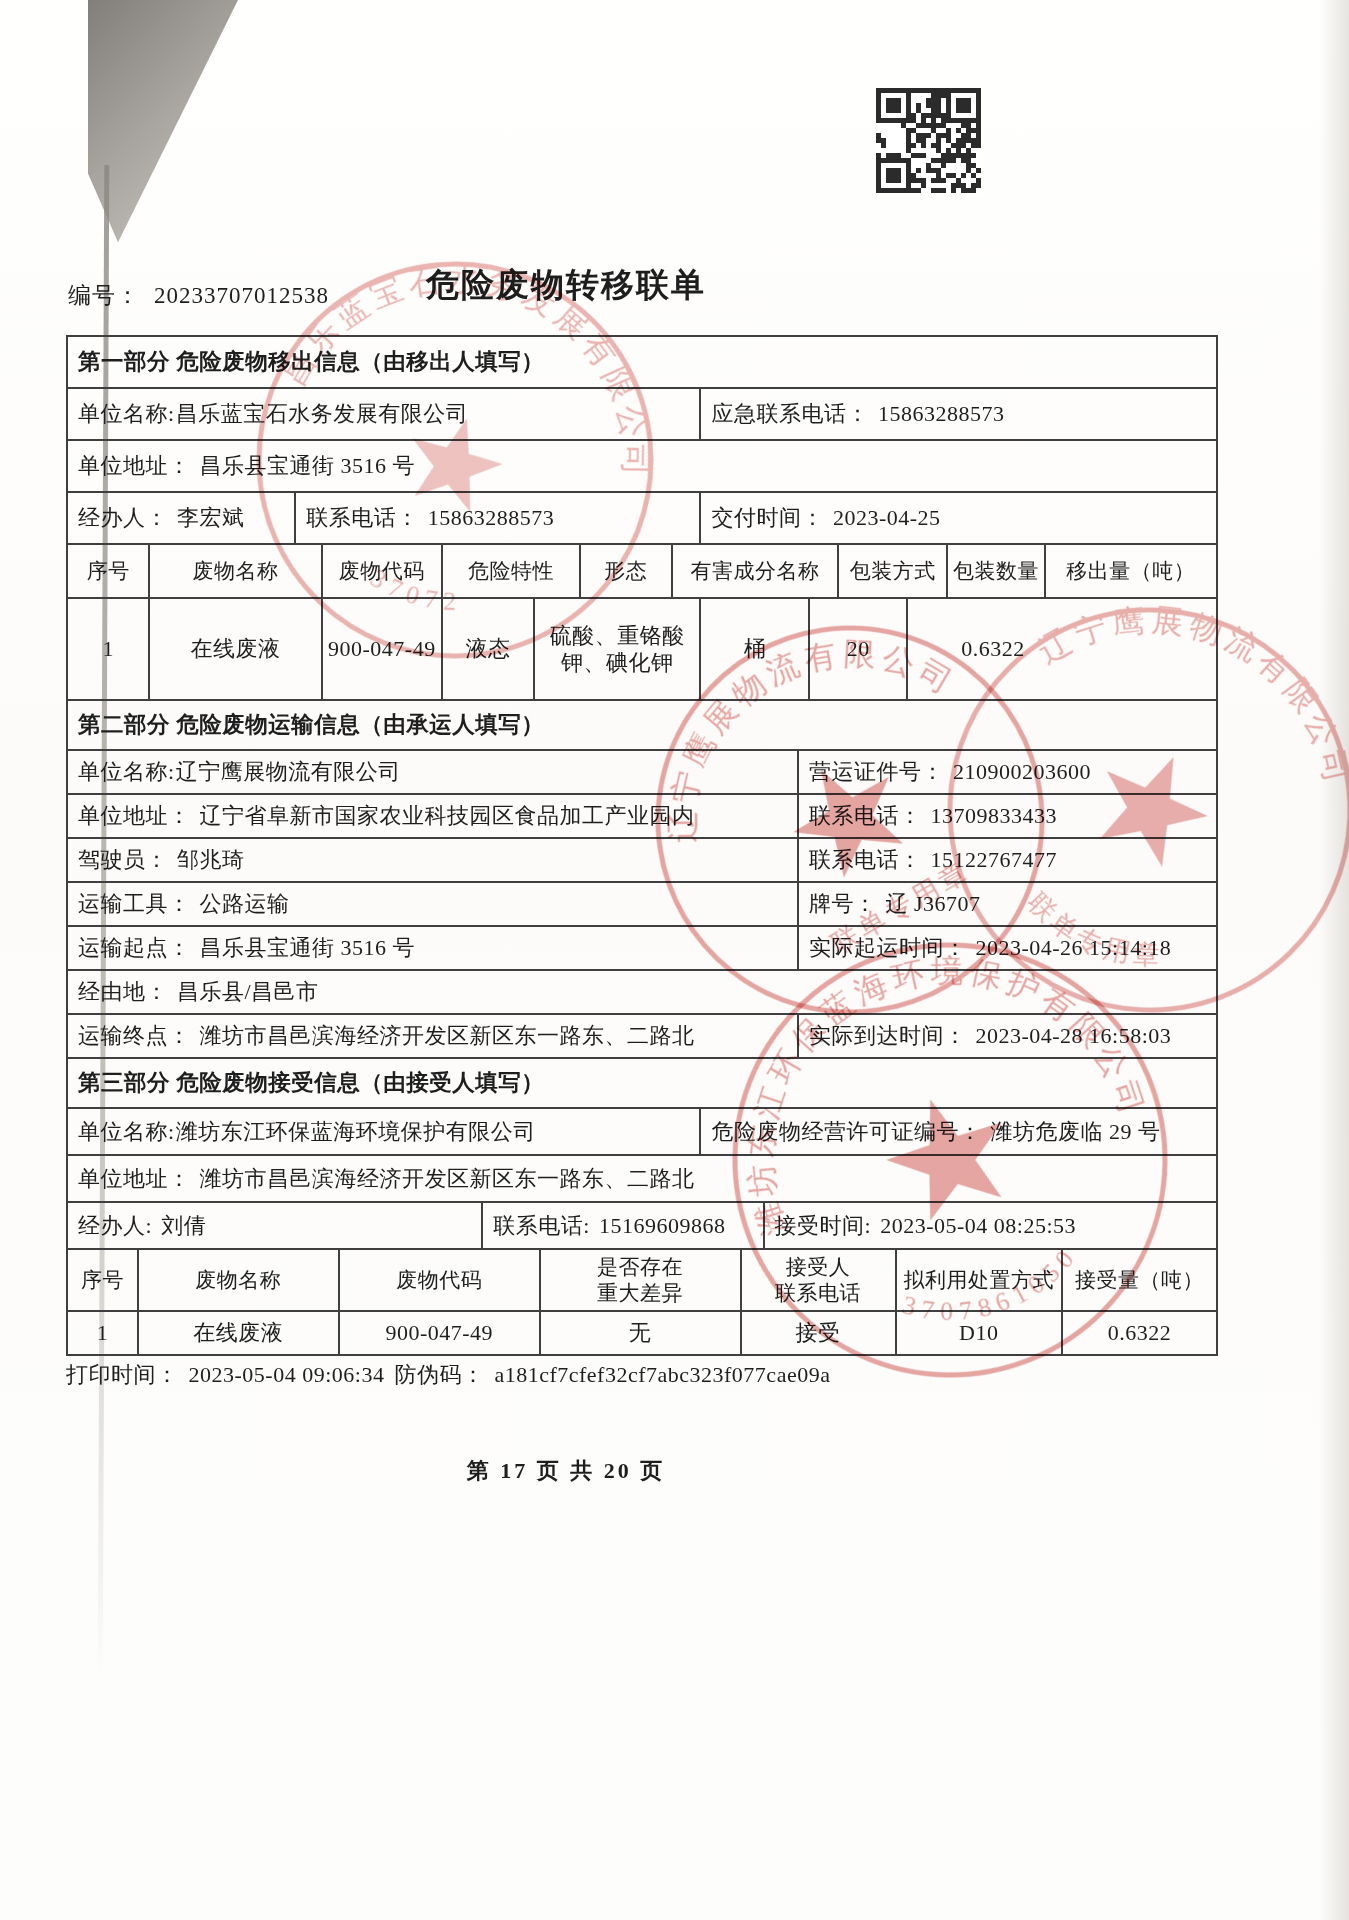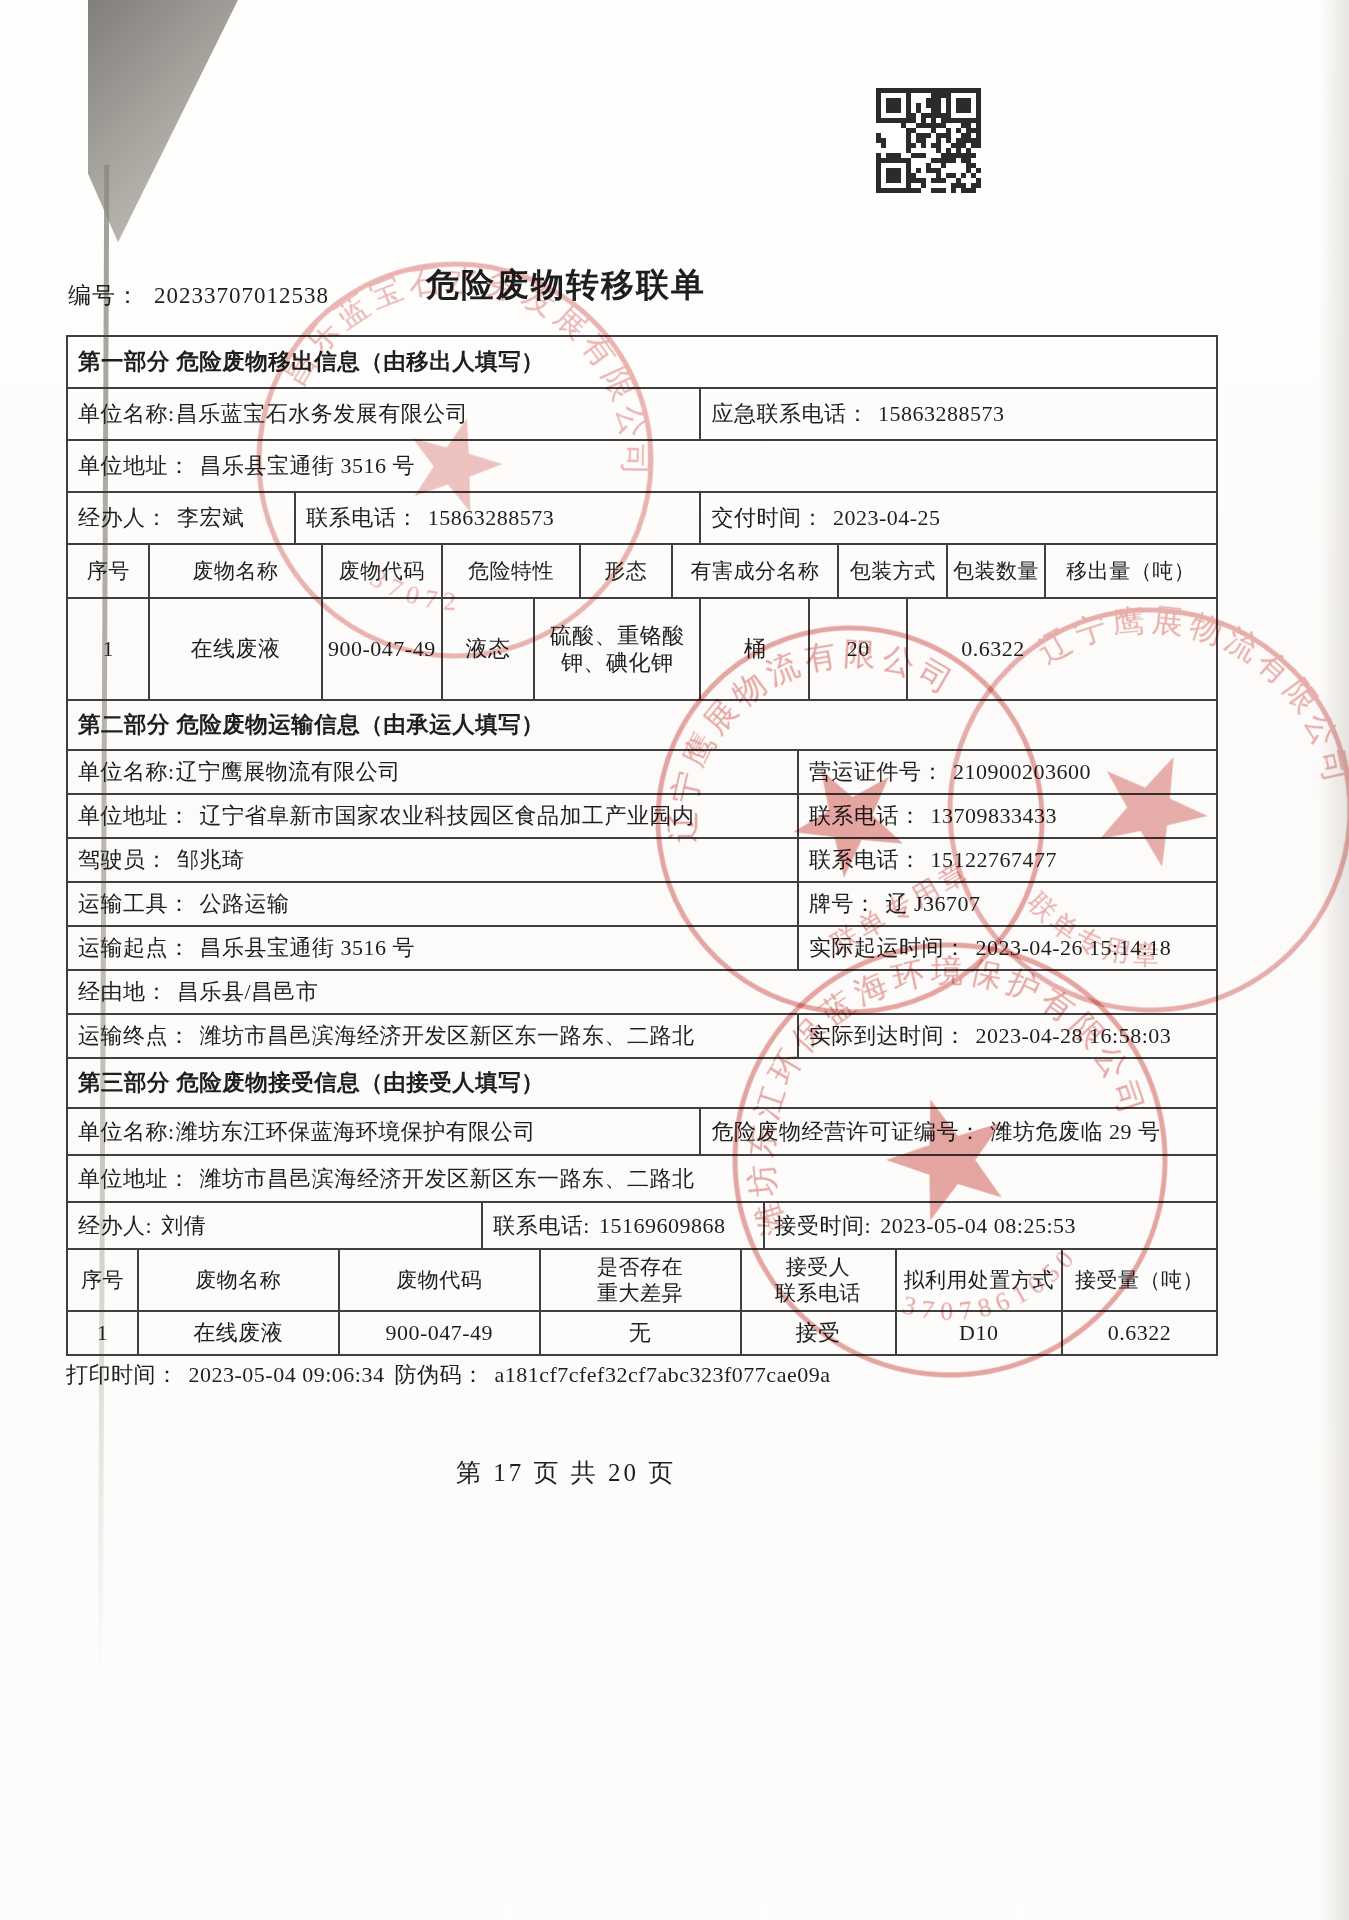--- a/index.html
+++ b/index.html
@@ -41,21 +41,21 @@
   .sec{font-weight:bold;font-size:22.5px;}
   .th{font-size:21px;}
   .prewrap{white-space:pre-line;}
   .h50{height:50px}.h52{height:52px}.h54{height:54px}.h102{height:102px}
   .h44{height:44px}.h47{height:47px}.h62{height:62px}
   .w100{width:100%}
   
   .print-line{position:absolute;left:66px;top:1360px;font-size:22px;letter-spacing:.5px;}
   .print-line span{margin-right:10px;margin-top:40px;}
   .page-footer{position:absolute;left:66px;top:1456px;width:1000px;text-align:center;
-    font-size:25px;font-weight:normal;letter-spacing:3px;}
+    font-size:22px;font-weight:bold;letter-spacing:3px;}
   
   .stamp{position:absolute;mix-blend-mode:multiply;filter:blur(.4px);}
   .stamp text{fill:#cf4f4a;font-family:"Liberation Serif","DejaVu Serif",serif;}
   .arct{font-size:32px;letter-spacing:5px;}
   .arcs{font-size:26px;letter-spacing:7px;}
   .subt{font-size:27px;letter-spacing:4px;}
   .stamp circle{fill:none;stroke:#cf4f4a;}
   .stamp polygon{fill:#cf4f4a;}
 </style>
 </head>

